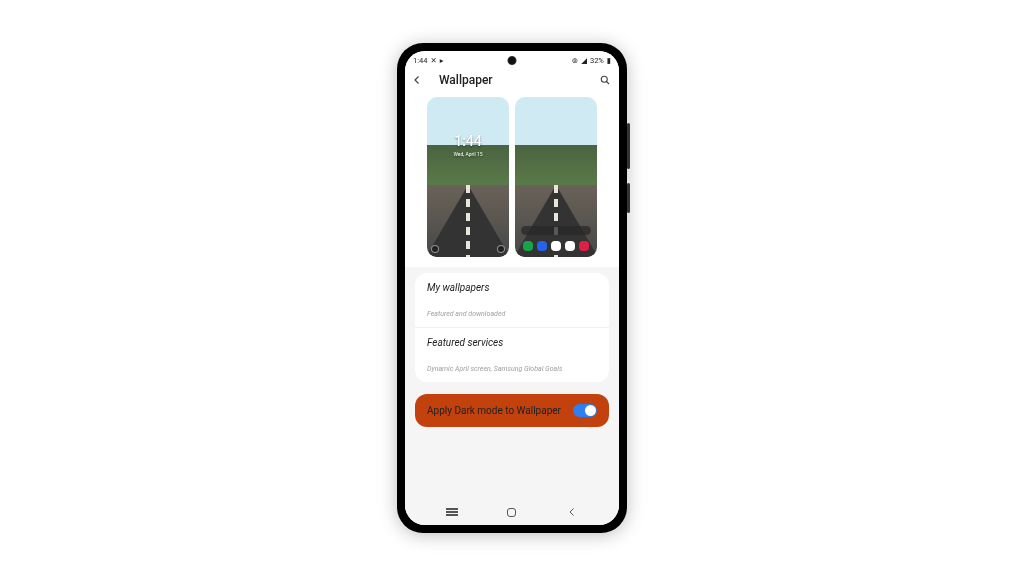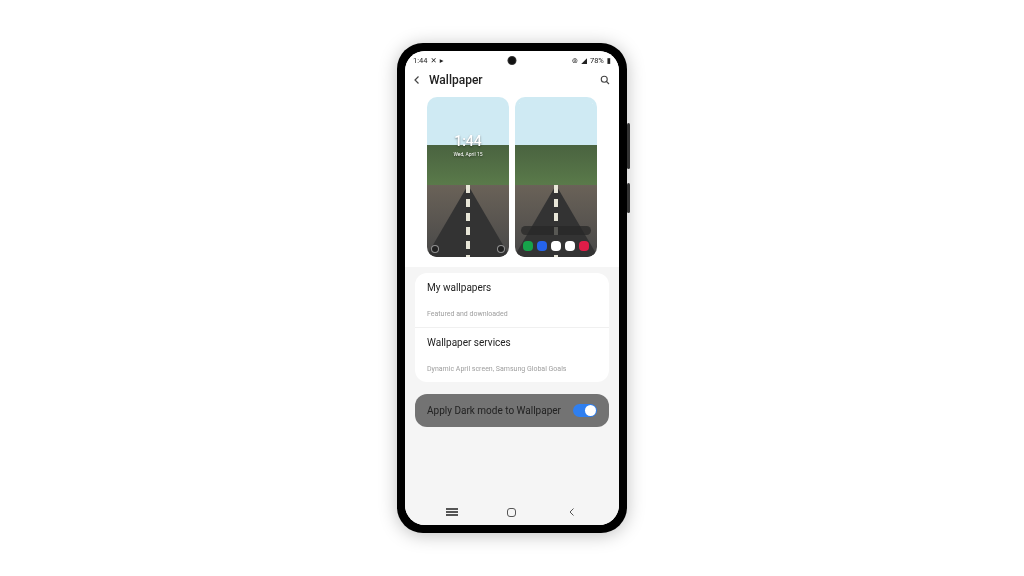--- a/index.html
+++ b/index.html
@@ -61,21 +61,21 @@
     color:#222;
     background:#fff;
   }
   .status-left{display:flex;align-items:center;gap:3px;}
   .status-right{display:flex;align-items:center;gap:3px;}
   .header-row{
     background:#fff;
     display:flex;
     align-items:center;
     padding:4px 8px 6px 6px;
-    gap:6px;
+    gap:16px;
   }
   .back-chevron svg{width:12px;height:12px;display:block;}
   .header-title{font-size:12px;color:#222;font-weight:500;flex:1;}
   .search-icon svg{width:12px;height:12px;display:block;}
   .preview-area{
     background:#fff;
     display:flex;
     justify-content:center;
     gap:6px;
     padding:4px 10px 10px 10px;
@@ -153,31 +153,32 @@
     position:absolute;
     bottom:22px;left:6px;right:6px;
     height:9px;border-radius:5px;
     background:rgba(40,40,40,0.75);
   }
   .list-card{
     margin:6px 10px;
     background:#fff;
     border-radius:12px;
     overflow:hidden;
+    font-style:italic;
   }
   .list-item{
     padding:9px 12px;
     border-bottom:1px solid #f0f0f0;
   }
   .list-item:last-child{border-bottom:none;}
   .li-title{font-size:10px;color:#222;font-weight:400;}
   .li-sub{font-size:7px;color:#9e9e9e;margin-top:17px;}
   .toggle-card{
     margin:6px 10px;
-    background:#737373;
+    background:#c2410c;
     border-radius:12px;
     display:flex;
     align-items:center;
     justify-content:space-between;
     padding:10px 12px;
   }
   .toggle-label{font-size:10px;color:#222;}
   .toggle-switch{
     width:24px;height:13px;border-radius:7px;
     background:#2f7ff0;position:relative;
@@ -232,21 +233,21 @@
 
     <div class="status-bar">
       <div class="status-left">
         <span>1:44</span>
         <span>✕</span>
         <span>▸</span>
       </div>
       <div class="status-right">
         <span>⊚</span>
         <span>◢</span>
-        <span>78%</span>
+        <span>32%</span>
         <span>▮</span>
       </div>
     </div>
 
     <div class="header-row">
       <span class="back-chevron">
         <svg viewBox="0 0 24 24" fill="none" stroke="#444" stroke-width="2.4">
             <path d="M15 5l-7 7 7 7"></path>
           </svg>
       </span>
@@ -283,21 +284,21 @@
         </div>
       </div>
     </div>
 
     <div class="list-card">
       <div class="list-item">
         <div class="li-title">My wallpapers</div>
         <div class="li-sub">Featured and downloaded</div>
       </div>
       <div class="list-item">
-        <div class="li-title">Wallpaper services</div>
+        <div class="li-title">Featured services</div>
         <div class="li-sub">Dynamic April screen, Samsung Global Goals</div>
       </div>
     </div>
 
     <div class="toggle-card">
       <span class="toggle-label">Apply Dark mode to Wallpaper</span>
       <span class="toggle-switch"></span>
     </div>
 
 

